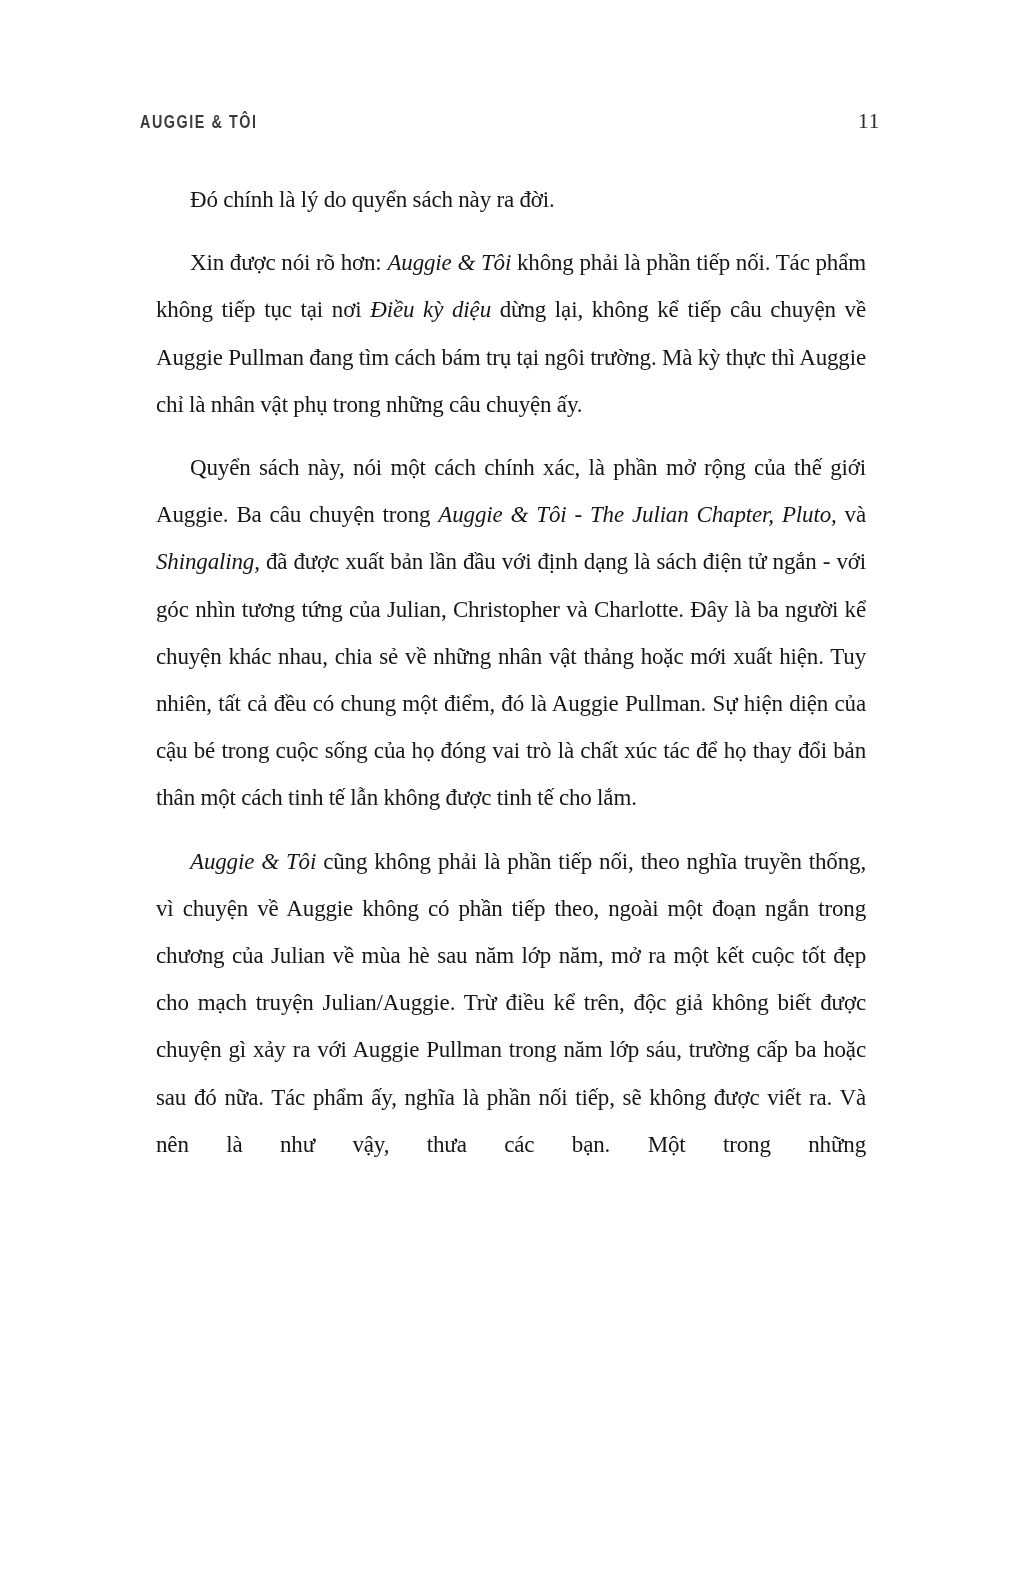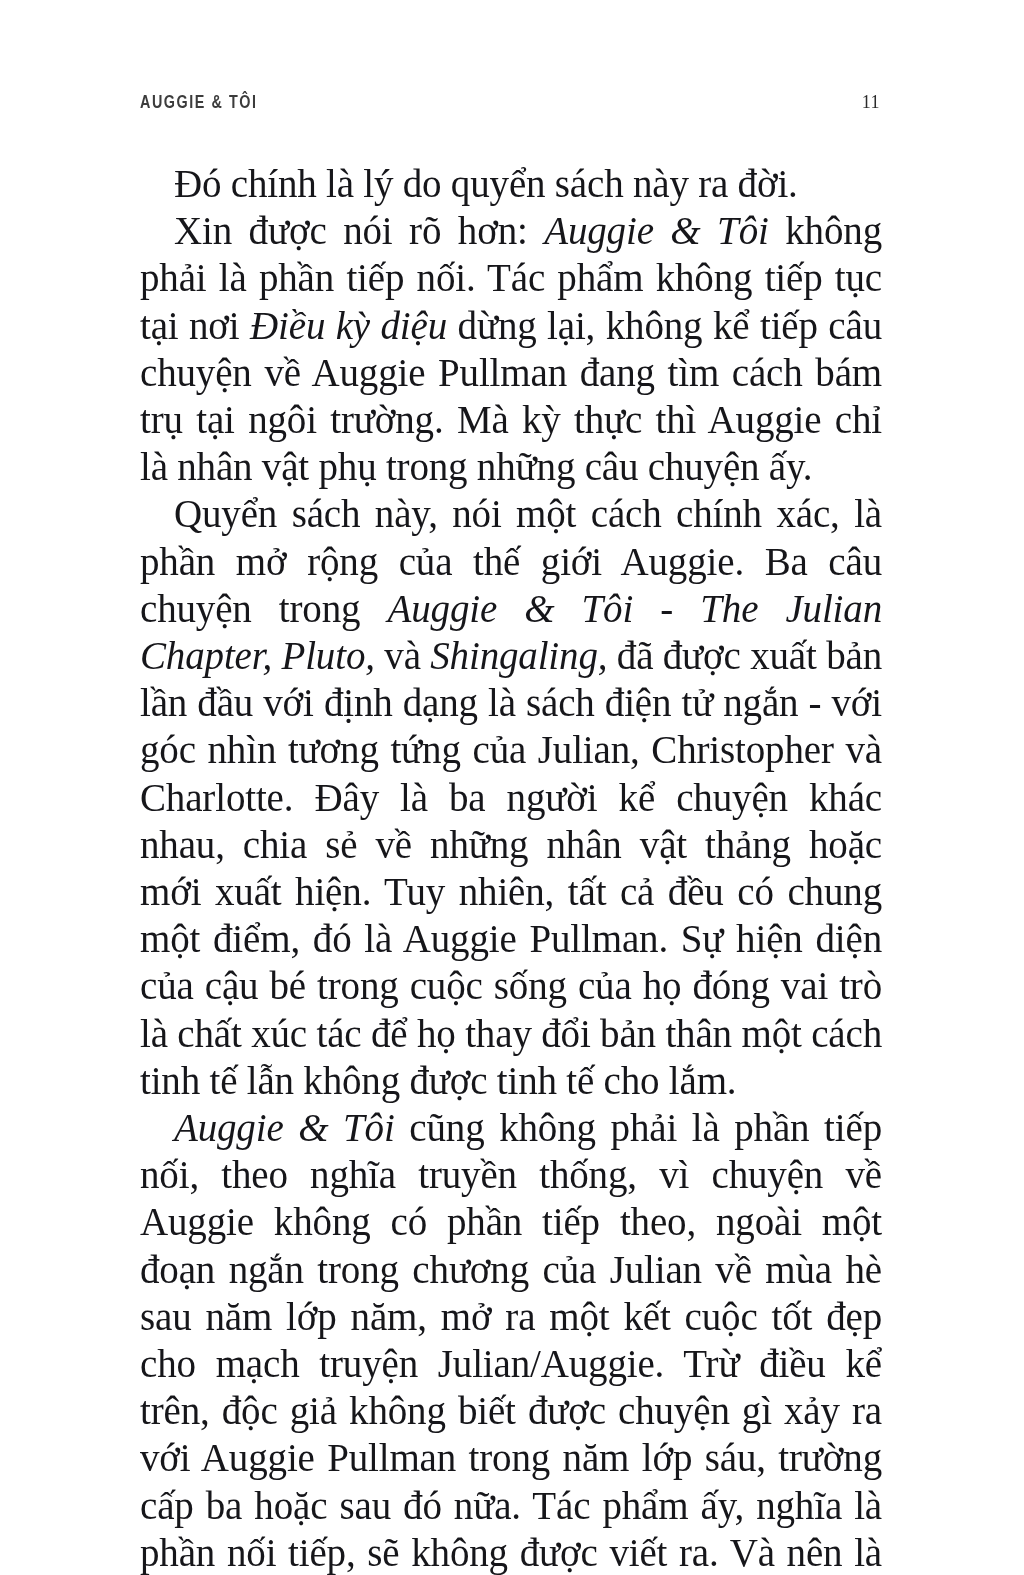--- a/index.html
+++ b/index.html
@@ -42,37 +42,38 @@
     font-weight: 700;
     font-size: 17.5px;
     letter-spacing: 1.9px;
     color: #3c3c3c;
     transform: scaleX(0.82);
     transform-origin: left center;
     white-space: nowrap;
   }
   .rh-folio {
     font-family: "Liberation Serif", "DejaVu Serif", serif;
-    font-size: 18px;
+    font-size: 22px;
     color: #2b2b2b;
     letter-spacing: 0.5px;
+    margin-top: 16px;
   }
 
   
   .textblock {
     position: absolute;
     left: 140px;
     top: 160px;
     width: 742px;
   }
 
   p.para {
-    margin: 0;
+    margin: 16px;
     padding: 0;
-    font-size: 39px;
+    font-size: 23px;
     line-height: 47.2px;
     text-align: justify;
     text-justify: inter-word;
     text-indent: 34px;
     color: #16161a;
     word-spacing: -0.2px;
     letter-spacing: -0.15px;
     hyphens: none;
     font-family: Liberation Serif, serif;
   }

